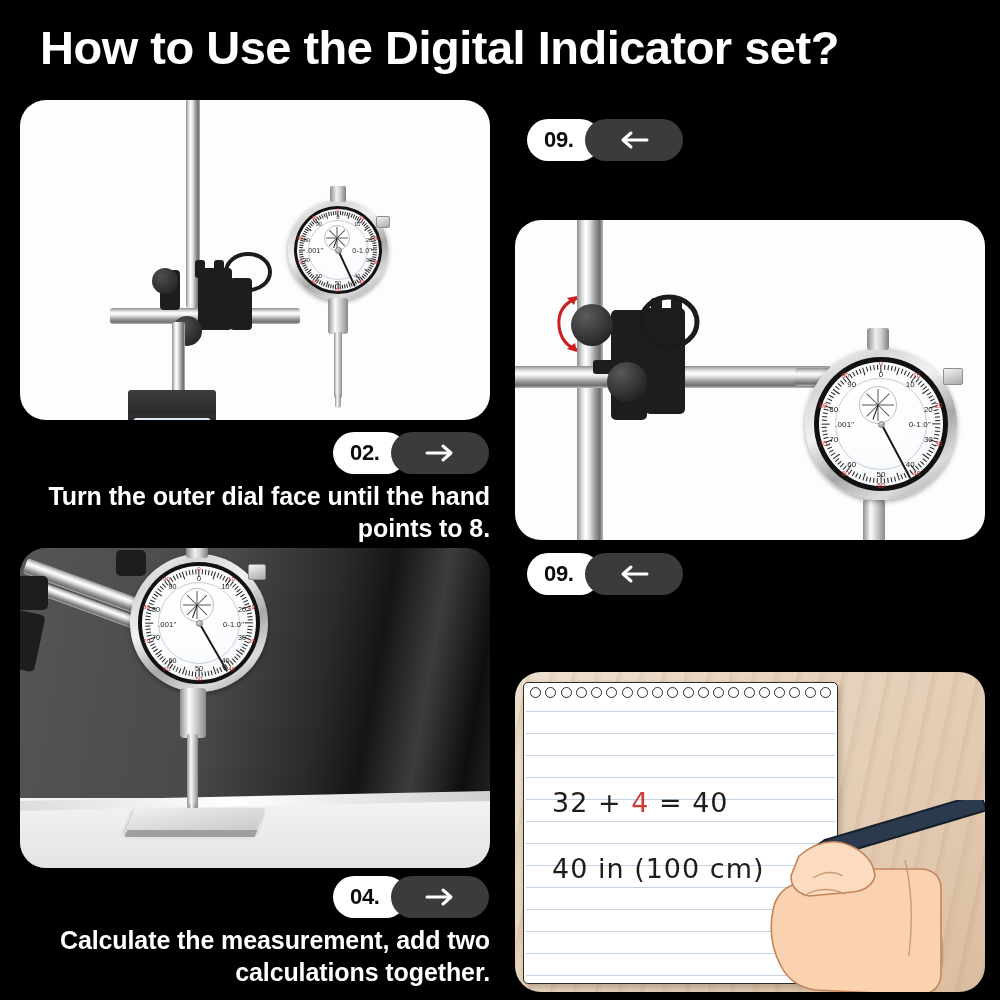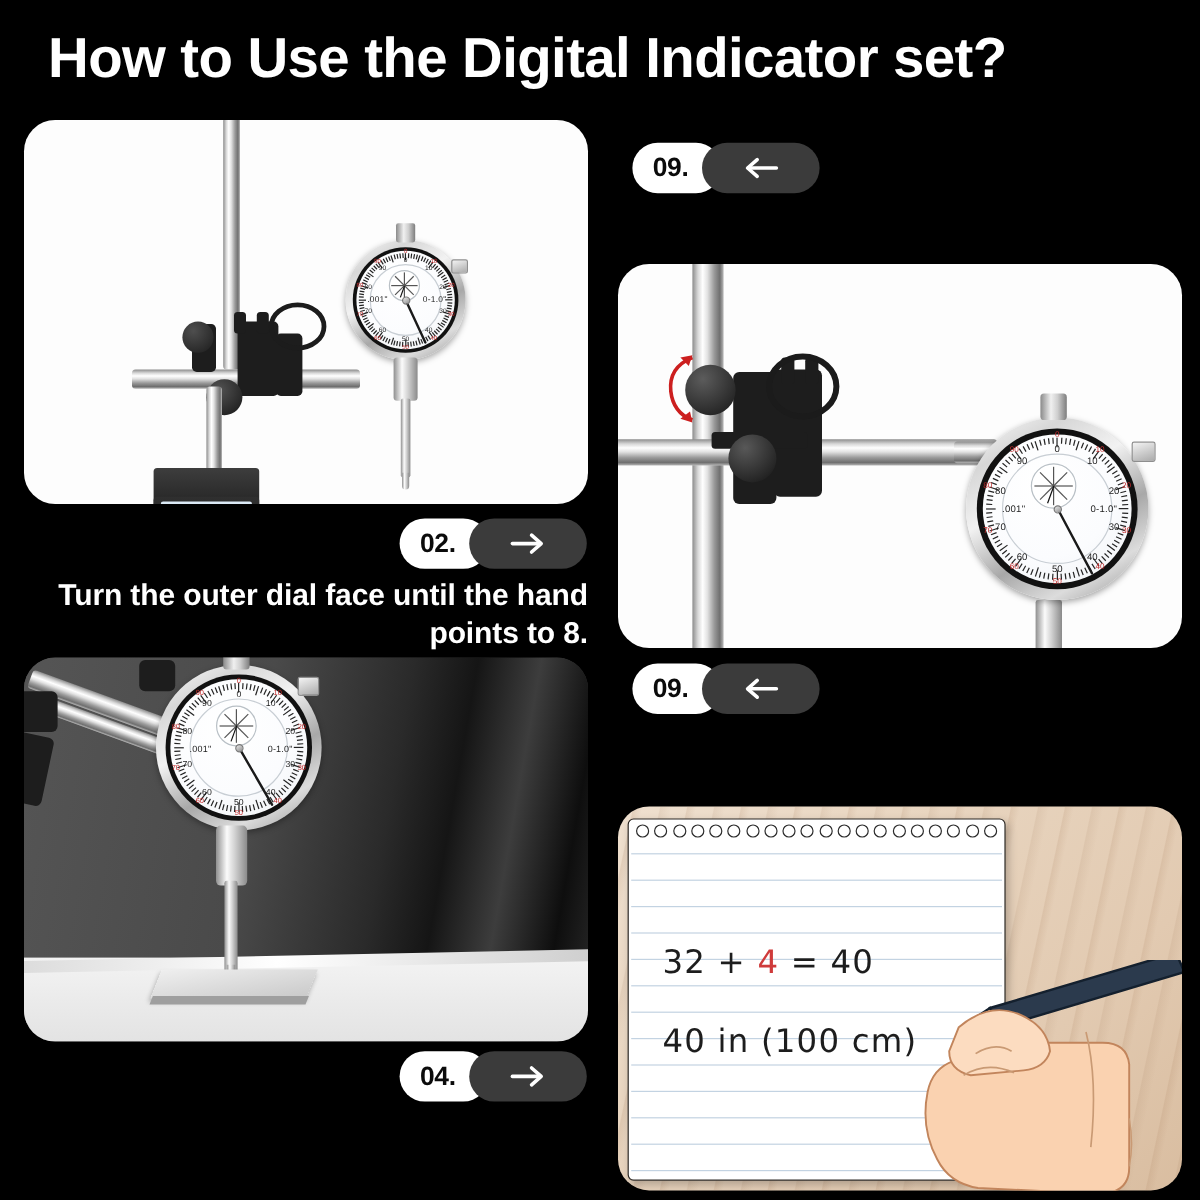--- a/index.html
+++ b/index.html
@@ -1348,14 +1348,15 @@
 
   <div class="badge" style="left:333px;top:876px;">
     <div class="numpill">04.</div>
     <div class="arrowpill">
       <svg width="30" height="20" viewBox="0 0 30 20">
         <path d="M2 10 H25" stroke="#ffffff" stroke-width="3" stroke-linecap="round" fill="none"></path>
         <path d="M18 3 L26 10 L18 17" stroke="#ffffff" stroke-width="3" stroke-linecap="round" stroke-linejoin="round" fill="none"></path>
       </svg>
     </div>
   </div>
+  <div class="caption right" style="left:30px;top:924px;width:460px;">Calculate the measurement, add two calculations together.</div>
 
 </div>
 
 </body></html>

